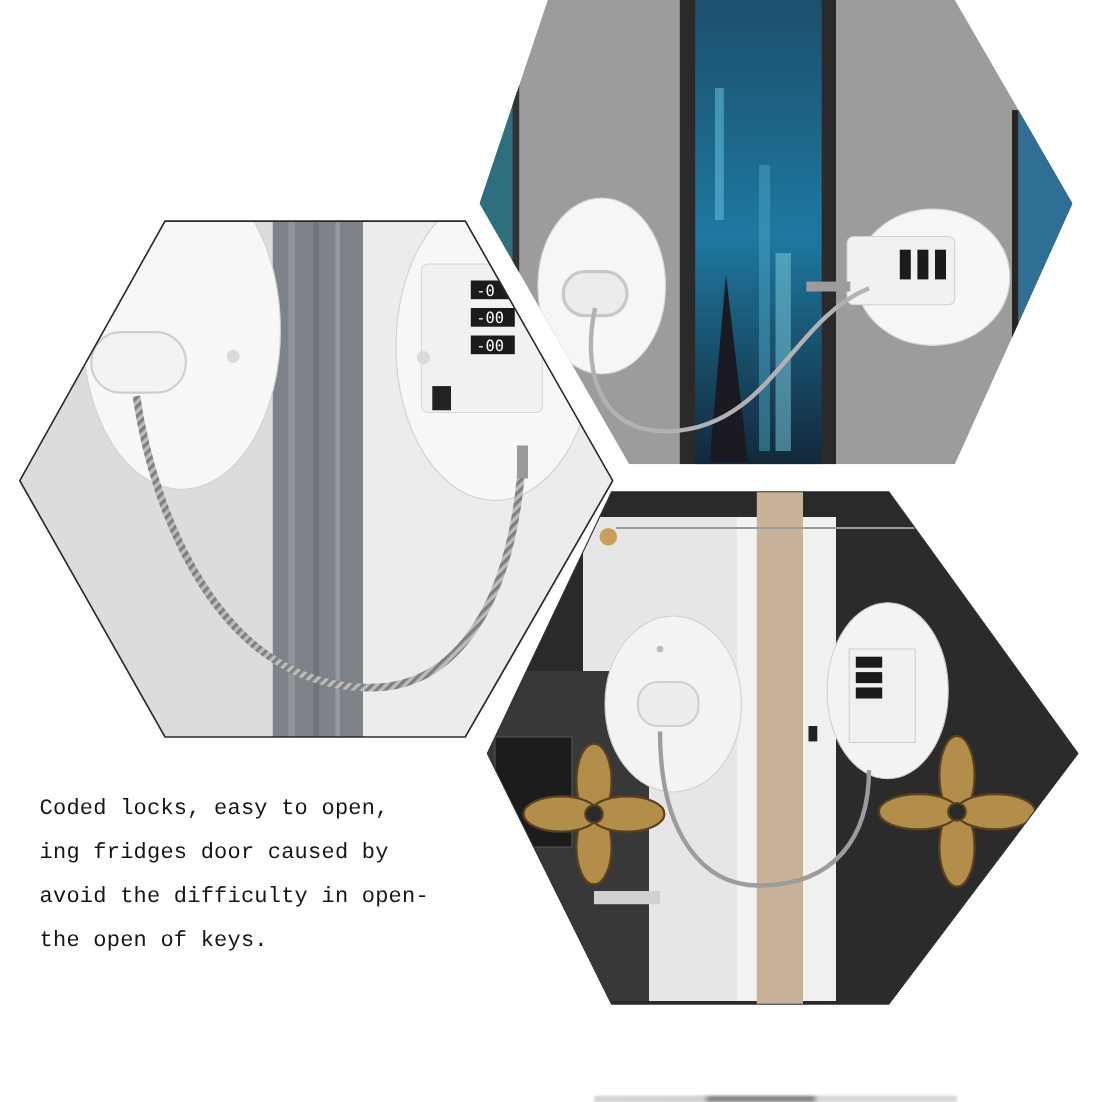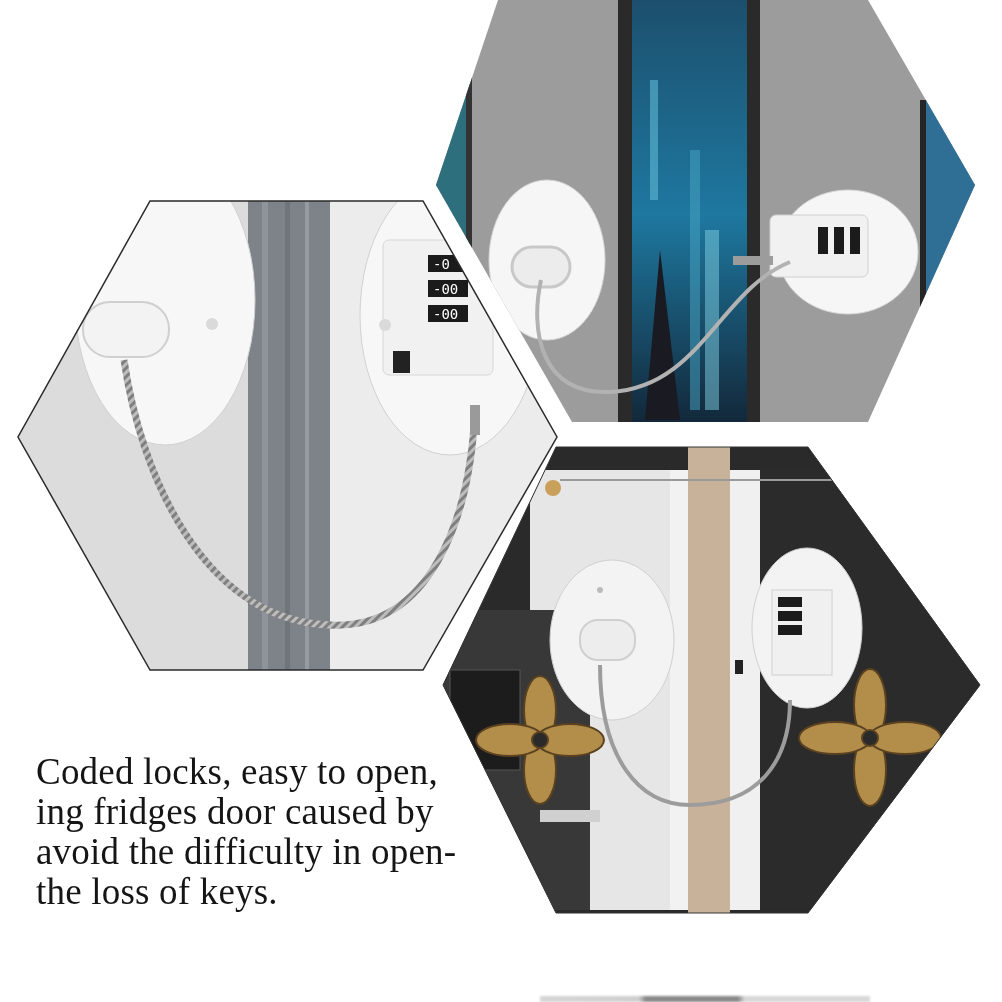--- a/index.html
+++ b/index.html
@@ -1,21 +1,21 @@
 <!DOCTYPE html>
 <html><head>
 <meta charset="utf-8">
 <style>
   html, body { margin: 0; padding: 0; background: #ffffff; }
   body { width: 1002px; height: 1002px; position: relative; overflow: hidden; font-family: "DejaVu Sans", sans-serif; }
   .hex { position: absolute; overflow: hidden; }
   .hex svg { display: block; }
   .caption {
-    position: absolute; left: 36px; top: 752px; width: 400px;
-    font-family: Liberation Serif, serif; font-size: 37px; line-height: 40px; color: #151515;
+    position: absolute; left: 36px; top: 716px; width: 400px;
+    font-family: Liberation Mono, monospace; font-size: 20px; line-height: 40px; color: #151515;
     letter-spacing: 0.2px;
   }
   .caption span { display: block; white-space: nowrap; }
   .bottom-strip { position: absolute; left: 540px; top: 996px; width: 330px; height: 6px;
     background: linear-gradient(90deg, #d6d6d6 0%, #cfcfcf 30%, #8a8a8a 32%, #8a8a8a 60%, #d8d8d8 62%, #d8d8d8 100%); filter: blur(1px); }
 </style>
 </head>
 <body>
 
 <div class="hex" style="left:0;top:195px;width:560px;height:485px;">
@@ -151,16 +151,16 @@
       <circle cx="858" cy="488" r="8" fill="#c9a05a"></circle>
     </g>
     <polygon points="556,447 808,447 980,685 808,913 556,913 443,685" fill="none" stroke="#333" stroke-width="1"></polygon>
   </svg>
 </div>
 
 <div class="caption">
   <span>Coded locks, easy to open,</span>
   <span>ing fridges door caused by</span>
   <span>avoid the difficulty in open-</span>
-  <span>the loss of keys.</span>
+  <span>the open of keys.</span>
 </div>
 
 <div class="bottom-strip"></div>
 
 </body></html>

